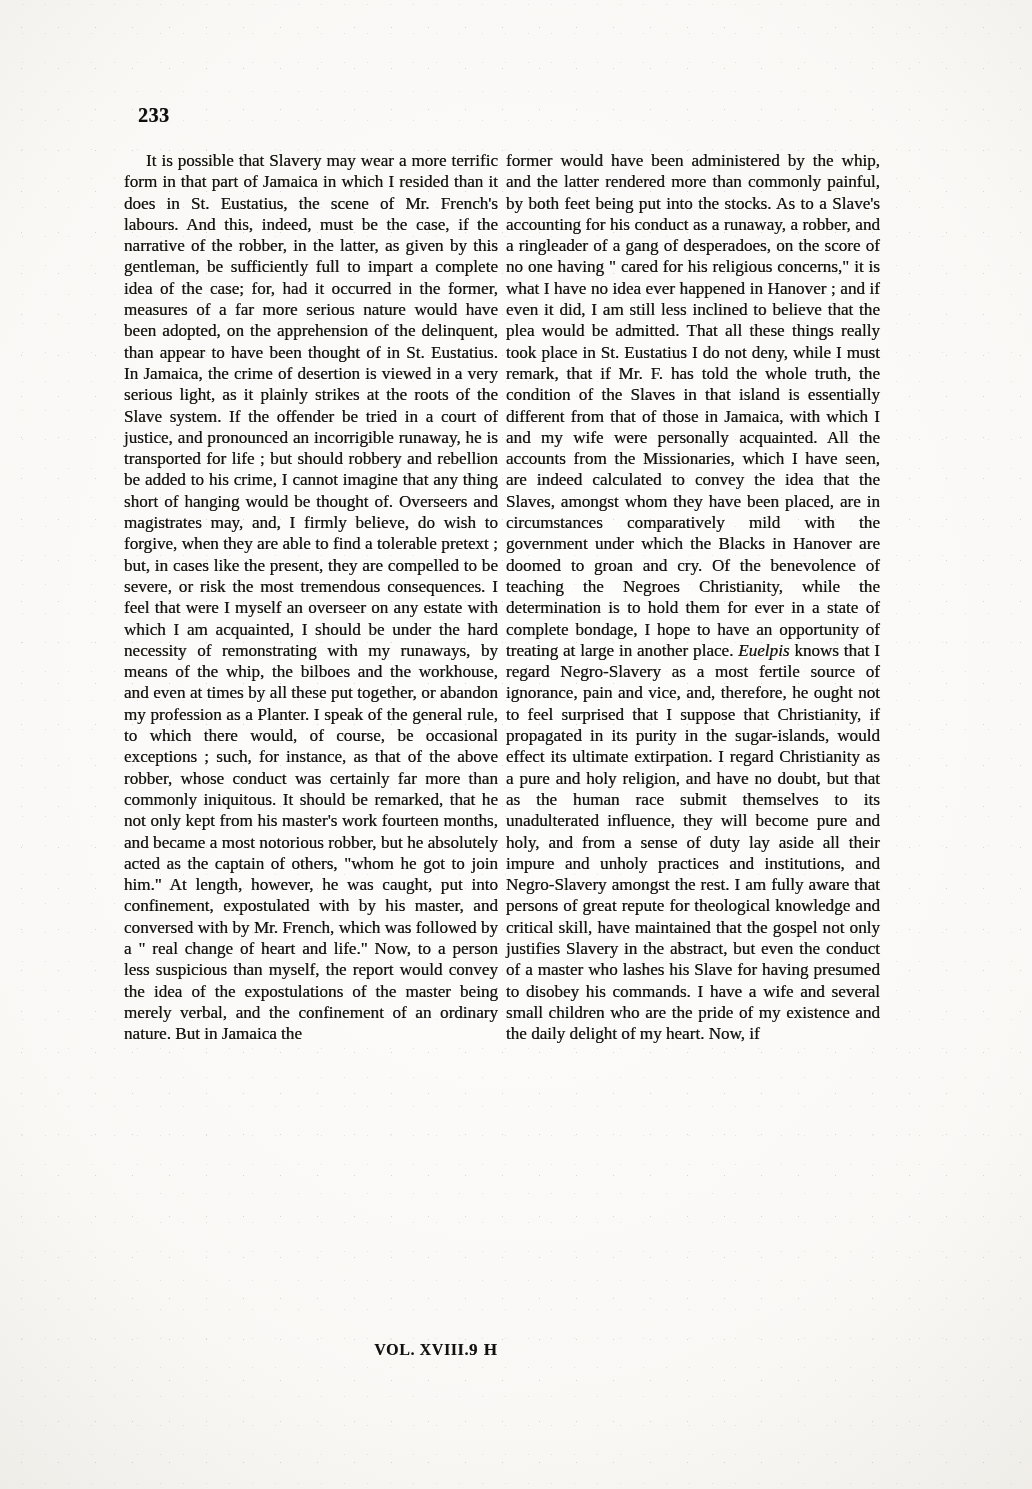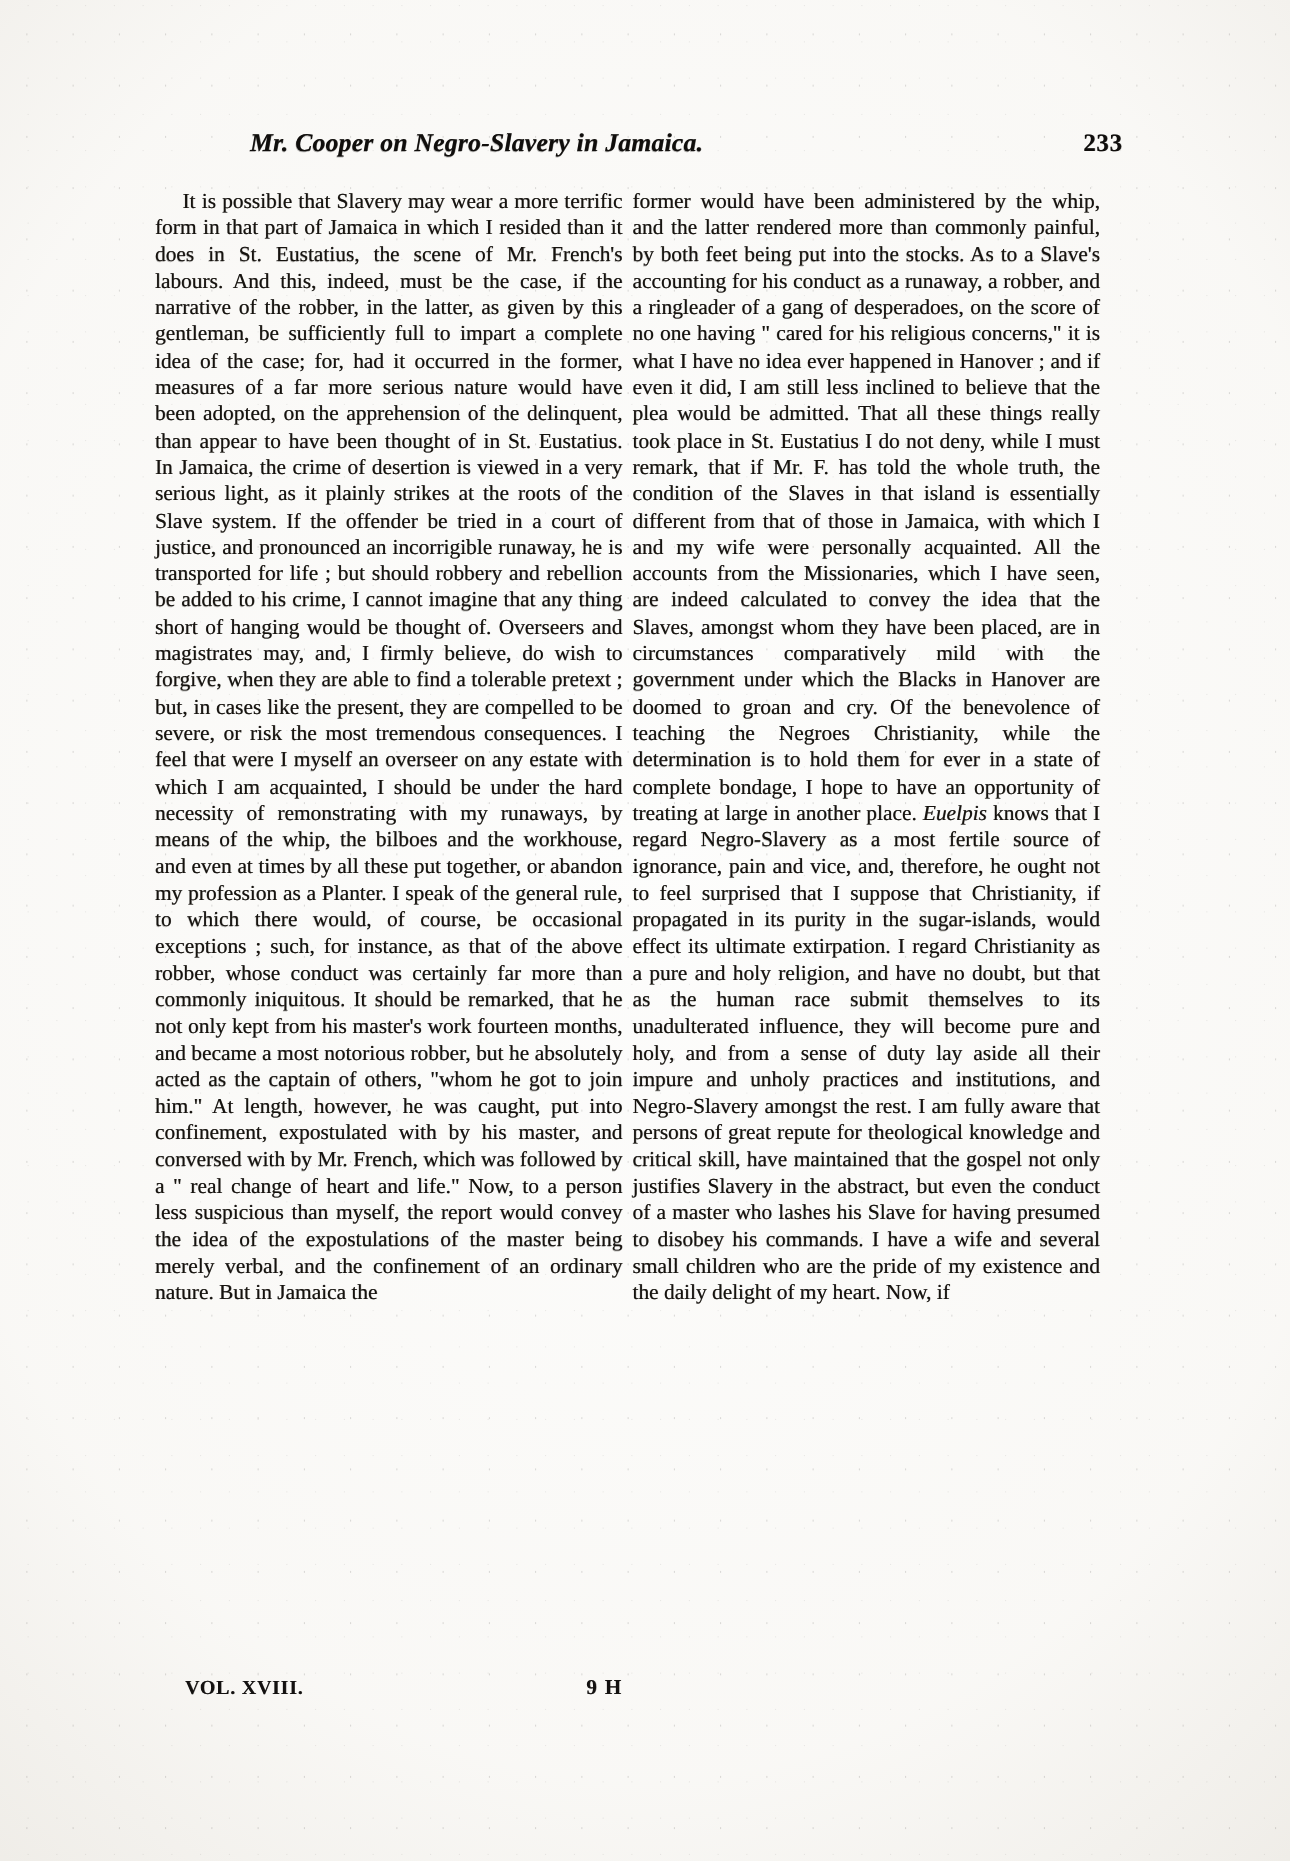--- a/index.html
+++ b/index.html
@@ -83,21 +83,21 @@
   .it { font-style: italic; }
 
   
   .footer-line {
     position: absolute;
     left: 148px;
     top: 1340px;
     width: 350px;
     display: flex;
     align-items: baseline;
-    justify-content: space-between;
+    justify-content: flex-end;
     font-size: 16px;
   }
   .vol {
     font-variant: small-caps;
     font-weight: 700;
     letter-spacing: 0.6px;
     color: #131110;
     text-shadow: 0.3px 0 0 rgba(19,17,16,0.5);
   }
   .sig {
@@ -122,21 +122,20 @@
   }
 </style>
 </head>
 <body>
 
 <div class="page">
 
   <div class="paper-tone"></div>
 
   <div class="running-head">
-    <span class="head-title">Mr. Cooper on Negro-Slavery in Jamaica.</span>
     <span class="head-folio">233</span>
   </div>
 
   <div class="columns">
 
     <div class="col">
       <p class="first">It is possible that Slavery may wear a more terrific form in that part of Jamaica in which I resided than it does in St. Eustatius, the scene of Mr. French's labours. And this, indeed, must be the case, if the narrative of the robber, in the latter, as given by this gentleman, be sufficiently full to impart a complete idea of the case; for, had it occurred in the former, measures of a far more serious nature would have been adopted, on the apprehension of the delinquent, than appear to have been thought of in St. Eustatius. In Jamaica, the crime of desertion is viewed in a very serious light, as it plainly strikes at the roots of the Slave system. If the offender be tried in a court of justice, and pronounced an incorrigible runaway, he is transported for life ; but should robbery and rebellion be added to his crime, I cannot imagine that any thing short of hanging would be thought of. Overseers and magistrates may, and, I firmly believe, do wish to forgive, when they are able to find a tolerable pretext ; but, in cases like the present, they are compelled to be severe, or risk the most tremendous consequences. I feel that were I myself an overseer on any estate with which I am acquainted, I should be under the hard necessity of remonstrating with my runaways, by means of the whip, the bilboes and the workhouse, and even at times by all these put together, or abandon my profession as a Planter. I speak of the general rule, to which there would, of course, be occasional exceptions ; such, for instance, as that of the above robber, whose conduct was certainly far more than commonly iniquitous. It should be remarked, that he not only kept from his master's work fourteen months, and became a most notorious robber, but he absolutely acted as the captain of others, "whom he got to join him." At length, however, he was caught, put into confinement, expostulated with by his master, and conversed with by Mr. French, which was followed by a " real change of heart and life." Now, to a person less suspicious than myself, the report would convey the idea of the expostulations of the master being merely verbal, and the confinement of an ordinary nature. But in Jamaica the</p>
     </div>
 
     <div class="col">

